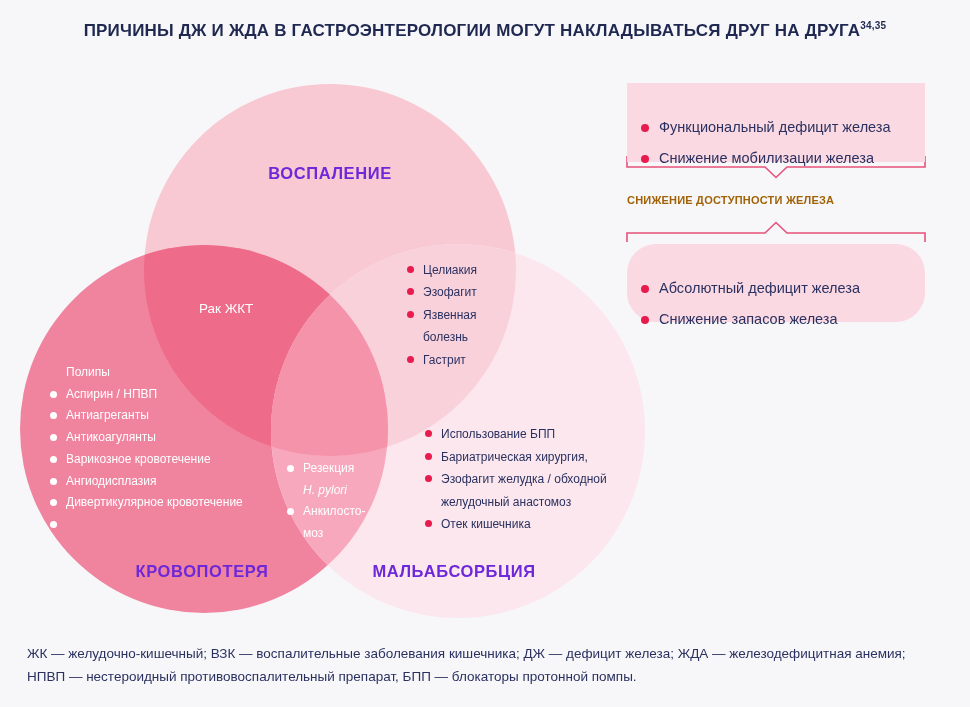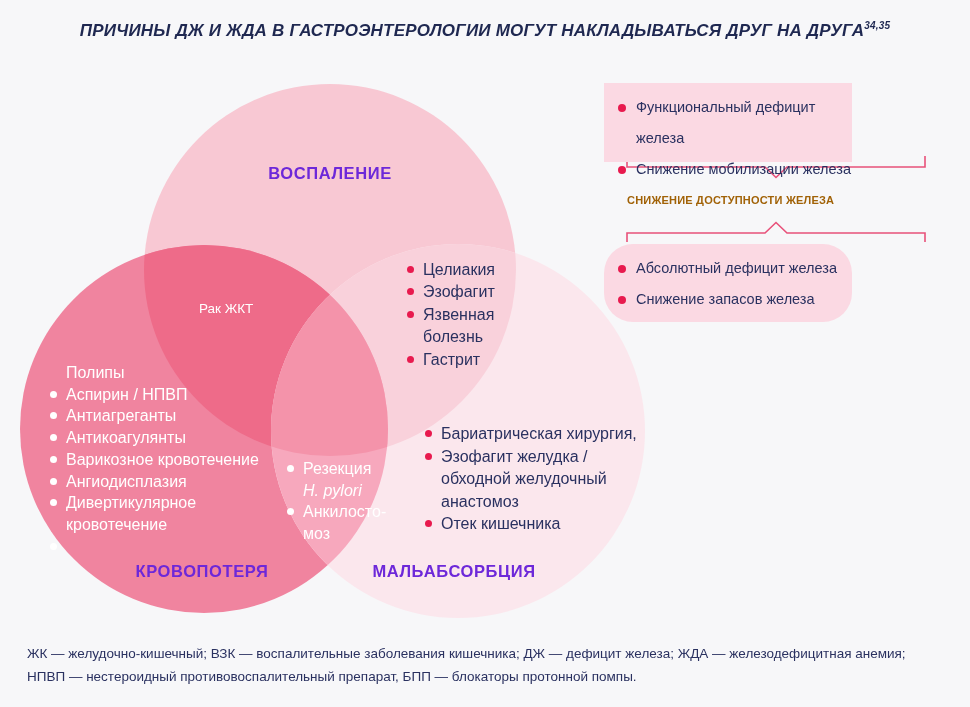--- a/index.html
+++ b/index.html
@@ -6,51 +6,51 @@
   .stage{
     position:relative; width:970px; height:707px; overflow:hidden;
     background:#f7f7f9;
     font-family:"Liberation Sans","DejaVu Sans",sans-serif;
     color:#2a3160;
   }
   .abs{position:absolute;}
   
   .page-title{
     left:0; top:20px; width:970px; text-align:center;
-    font-size:17px; font-weight:bold; color:#1f2851; letter-spacing:.2px;font-style:italic;
+    font-size:17px; font-weight:bold; color:#1f2851; letter-spacing:.2px;
   }
   .page-title sup{font-size:10px;}
   
   .venn-svg{left:0; top:0; z-index:0;}
   .overlay{z-index:1;}
   
   .circle-label{
     font-size:16.5px; font-weight:bold; color:#6d28d9; letter-spacing:.6px;
     width:200px; text-align:center;
   }
   
-  .list{font-size:16px;}
+  .list{font-size:12px;}
   .row{display:flex; align-items:flex-start;}
   .dot{width:7px; height:7px; border-radius:50%; flex:none; margin:7px 9px 0 0;}
   .dot.white{background:#ffffff;}
   .dot.crimson{background:#e81a4e;}
   .dot.hide{visibility:hidden;}
   .white-list{color:#ffffff;}
   .navy-list{color:#2a3160;}
   .lh-left{line-height:21.7px;}
   .lh-mid{line-height:21.5px;}
   .lh-cel{line-height:22.4px;}
   .lh-mal{line-height:22.6px;}
   .block{display:block;}
   .italic{font-style:italic;}
   .rak-label{font-size:13.5px; color:#ffffff; white-space:nowrap;}
   
   .panel-box{
-    left:604px; width:248px; background:#fbd9e3;
-    padding:9px 0 0 14px; box-sizing:border-box;
+    left:627px; width:298px; background:#fbd9e3;
+    padding:29px 0 0 14px; box-sizing:border-box;
   }
   .panel-row{display:flex; align-items:flex-start; line-height:31px; font-size:14.5px; color:#2a3160;}
   .panel-row .dot{width:8px; height:8px; margin:11.5px 10px 0 0;}
   .side-header{
     left:627px; top:194px; width:300px;
     font-size:11px; font-weight:bold; color:#a16207; letter-spacing:.2px;
   }
   
   .footnote{
     left:27px; top:642px; width:925px;
@@ -173,20 +173,24 @@
     </div>
     <div class="row">
       <span class="dot crimson"></span>
       <span>Гастрит</span>
     </div>
   </div>
 
   <div class="abs overlay list navy-list lh-mal" style="left:425px; top:423px; width:218px;">
     <div class="row">
       <span class="dot crimson"></span>
+      <span>Использование БПП</span>
+    </div>
+    <div class="row">
+      <span class="dot crimson"></span>
       <span>Бариатрическая хирургия,</span>
     </div>
     <div class="row">
       <span class="dot crimson"></span>
       <span>Эзофагит желудка / обходной желудочный анастомоз</span>
     </div>
     <div class="row">
       <span class="dot crimson"></span>
       <span>Отек кишечника</span>
     </div>

